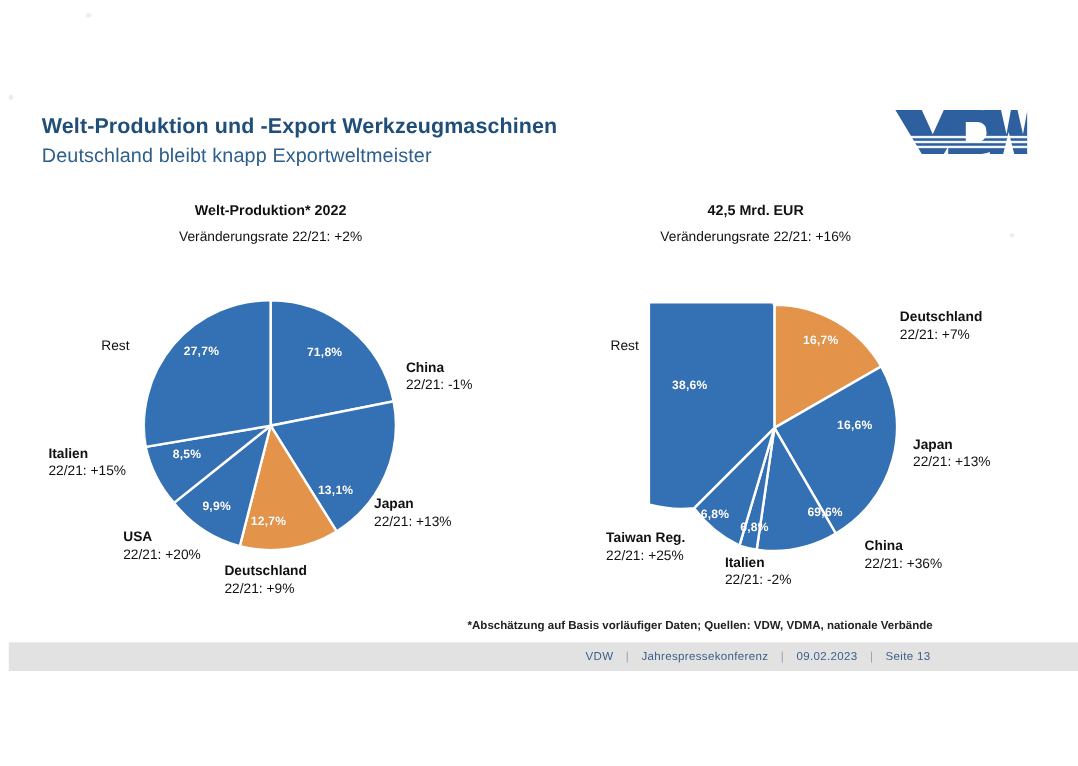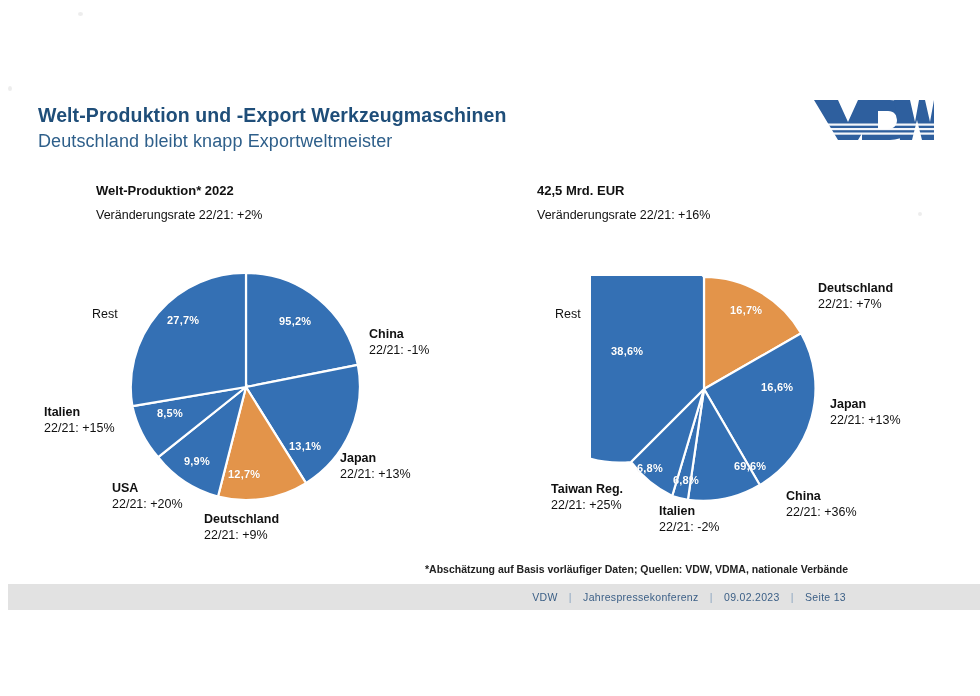--- a/index.html
+++ b/index.html
@@ -23,21 +23,21 @@
     position:absolute;left:38px;top:131px;
     font-size:18px;font-weight:normal;color:#2e5f8a;letter-spacing:.1px;
     white-space:nowrap;
   }
 
   
   .logo{position:absolute;left:812px;top:98px;width:122px;height:44px;}
   .logo svg{display:block;}
 
   
-  .chart-head{position:absolute;text-align:left;width:300px;}
+  .chart-head{position:absolute;text-align:center;width:300px;}
   .chart-head .h1{font-size:13px;font-weight:bold;color:#111;line-height:17px;white-space:nowrap;}
   .chart-head .h2{font-size:12.5px;font-weight:normal;color:#111;margin-top:9px;white-space:nowrap;}
 
   .pie-wrap{position:absolute;}
 
   
   .pct{
     position:absolute;font-size:11px;font-weight:bold;color:#ffffff;
     white-space:nowrap;letter-spacing:.2px;
     text-shadow:0 0 1px rgba(0,0,0,.15);
@@ -121,21 +121,21 @@
 
       <path d="M115,115 L175.0,211.1 A114,114 0 0,1 87.0,224.6 Z" fill="#e3944a" stroke="#ffffff" stroke-width="2.2"></path>
 
       <path d="M115,115 L87.0,224.6 A114,114 0 0,1 27.2,185.2 Z" fill="#3470b4" stroke="#ffffff" stroke-width="2.2"></path>
 
       <path d="M115,115 L27.2,185.2 A114,114 0 0,1 1.4,134.2 Z" fill="#3470b4" stroke="#ffffff" stroke-width="2.2"></path>
 
       <path d="M115,115 L1.4,134.2 A114,114 0 0,1 115,1 Z" fill="#3470b4" stroke="#ffffff" stroke-width="2.2"></path>
     </svg>
 
-    <div class="pct" style="left:148px;top:43px;">95,2%</div>
+    <div class="pct" style="left:148px;top:43px;">71,8%</div>
     <div class="pct" style="left:158px;top:168px;">13,1%</div>
     <div class="pct" style="left:97px;top:196px;">12,7%</div>
     <div class="pct" style="left:53px;top:183px;">9,9%</div>
     <div class="pct" style="left:26px;top:135px;">8,5%</div>
     <div class="pct" style="left:36px;top:42px;">27,7%</div>
   </div>
 
   <div class="callout plain" style="left:92px;top:306px;">
     <span class="nm">Rest</span>
   </div>

